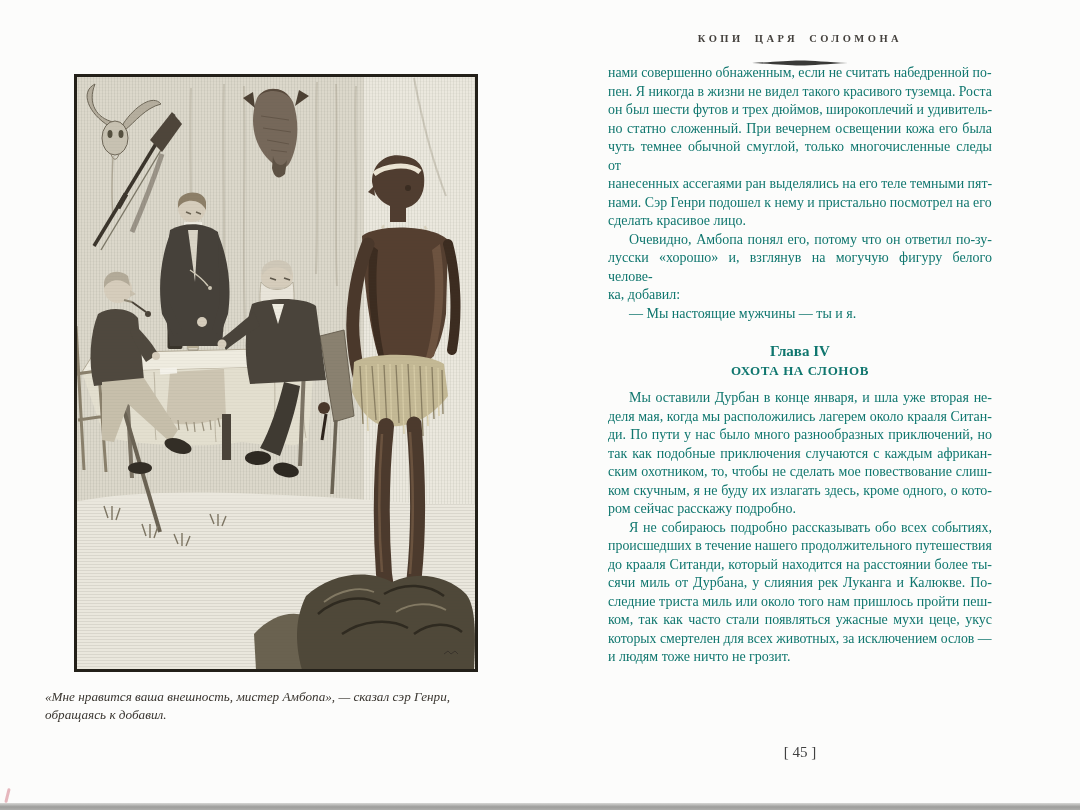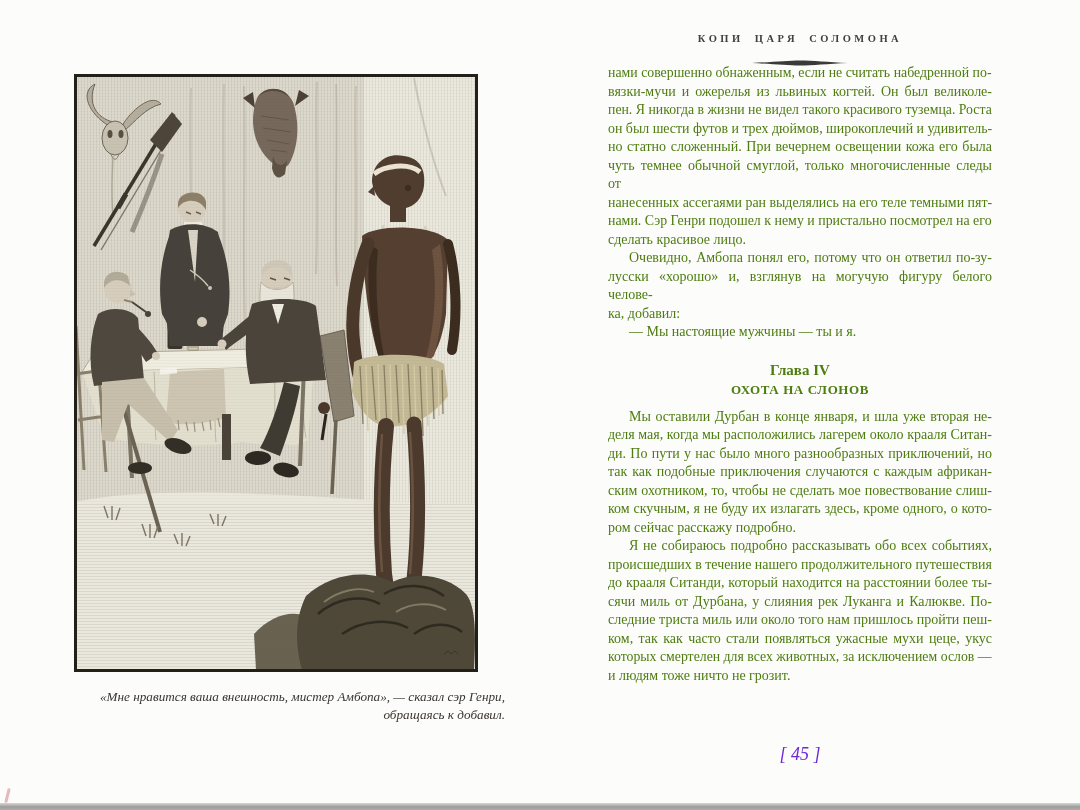--- a/index.html
+++ b/index.html
@@ -2,37 +2,37 @@
 <html><head>
 <meta charset="utf-8">
 <style>
   html,body{margin:0;padding:0;background:#ffffff;}
   .canvas{position:relative;width:1080px;height:810px;background:#fcfcfb;overflow:hidden;
           font-family:"Liberation Serif","DejaVu Serif",serif;color:#2f2b27;}
   
   .left-page{position:absolute;left:0;top:0;width:540px;height:810px;}
   .illus-wrap{position:absolute;left:74px;top:74px;width:404px;height:598px;}
   .illus-wrap svg{display:block;}
-  .caption{position:absolute;left:45px;top:688px;width:460px;text-align:right;
+  .caption{position:absolute;left:45px;top:688px;width:460px;text-align:left;
            font-style:italic;font-size:13.2px;line-height:18px;color:#39352f;}
   
   .right-page{position:absolute;left:0;top:0;width:876px;height:810px;}
   .running-head{position:absolute;left:608px;top:33px;width:384px;text-align:center;
                 font-size:10.5px;font-weight:bold;letter-spacing:3.5px;word-spacing:5px;color:#44413d;}
   .divider{position:absolute;left:608px;top:53px;width:384px;text-align:center;}
   .bodycol{position:absolute;left:608px;top:64px;width:384px;
-           font-size:14px;line-height:18.5px;color:#4d7c0f;}
+           font-size:14px;line-height:18.5px;color:#0f766e;}
   .line{text-align:justify;text-align-last:justify;}
   .para .line:last-child{text-align:left;text-align-last:left;}
   .para.indent .line:first-child{text-indent:21px;}
   .chapter{ text-align:center;font-weight:bold;margin:18px 0 8px 0;}
   .ch-num{font-size:15px;line-height:20px;}
   .ch-title{font-size:13px;line-height:20px;letter-spacing:0.6px;}
   .page-number{position:absolute;left:608px;top:744px;width:384px;text-align:center;
-               font-size:18px;color:#6d28d9;font-style:italic;}
+               font-size:15px;color:#404040;}
   
   .bottom-edge{position:absolute;left:0;top:803px;width:1080px;height:7px;
                background:linear-gradient(to bottom,#d7d7d5,#9d9d9b 55%,#aeaeac);}
   .pink-mark{position:absolute;left:6px;top:788px;width:3px;height:15px;background:#dfa0a8;
              opacity:.75;transform:rotate(14deg);border-radius:2px;}
 </style>
 </head>
 <body>
 
 <div class="canvas">
@@ -224,21 +224,20 @@
     <div class="divider">
       <svg width="96" height="8" viewBox="0 0 96 8">
         <path d="M0 4 C20 3.1 36 1.5 48 1.5 C60 1.5 76 3.1 96 4 C76 4.9 60 6.5 48 6.5 C36 6.5 20 4.9 0 4 Z" fill="#3a3a38"></path>
       </svg>
     </div>
 
     <div class="bodycol">
       <div>
           <div class="para">
             <div class="line" style="white-space: nowrap; transform: scaleX(0.987147); transform-origin: 0px 50%;">нами совершенно обнаженным, если не считать набедренной по-</div>
-            <div class="line" style="">вязки-мучи и ожерелья из львиных когтей. Он был великоле-</div>
             <div class="line" style="white-space: nowrap; transform: scaleX(0.984615); transform-origin: 0px 50%;">пен. Я никогда в жизни не видел такого красивого туземца. Роста</div>
             <div class="line" style="white-space: nowrap; transform: scaleX(0.992248); transform-origin: 0px 50%;">он был шести футов и трех дюймов, широкоплечий и удивитель-</div>
             <div class="line" style="">но статно сложенный. При вечернем освещении кожа его была</div>
             <div class="line" style="">чуть темнее обычной смуглой, только многочисленные следы от</div>
             <div class="line" style="white-space: nowrap; transform: scaleX(0.992248); transform-origin: 0px 50%;">нанесенных ассегаями ран выделялись на его теле темными пят-</div>
             <div class="line" style="white-space: nowrap; transform: scaleX(0.992248); transform-origin: 0px 50%;">нами. Сэр Генри подошел к нему и пристально посмотрел на его</div>
             <div class="line" style="">сделать красивое лицо.</div>
           </div>
           <div class="para indent">
             <div class="line" style="">Очевидно, Амбопа понял его, потому что он ответил по-зу-</div>

